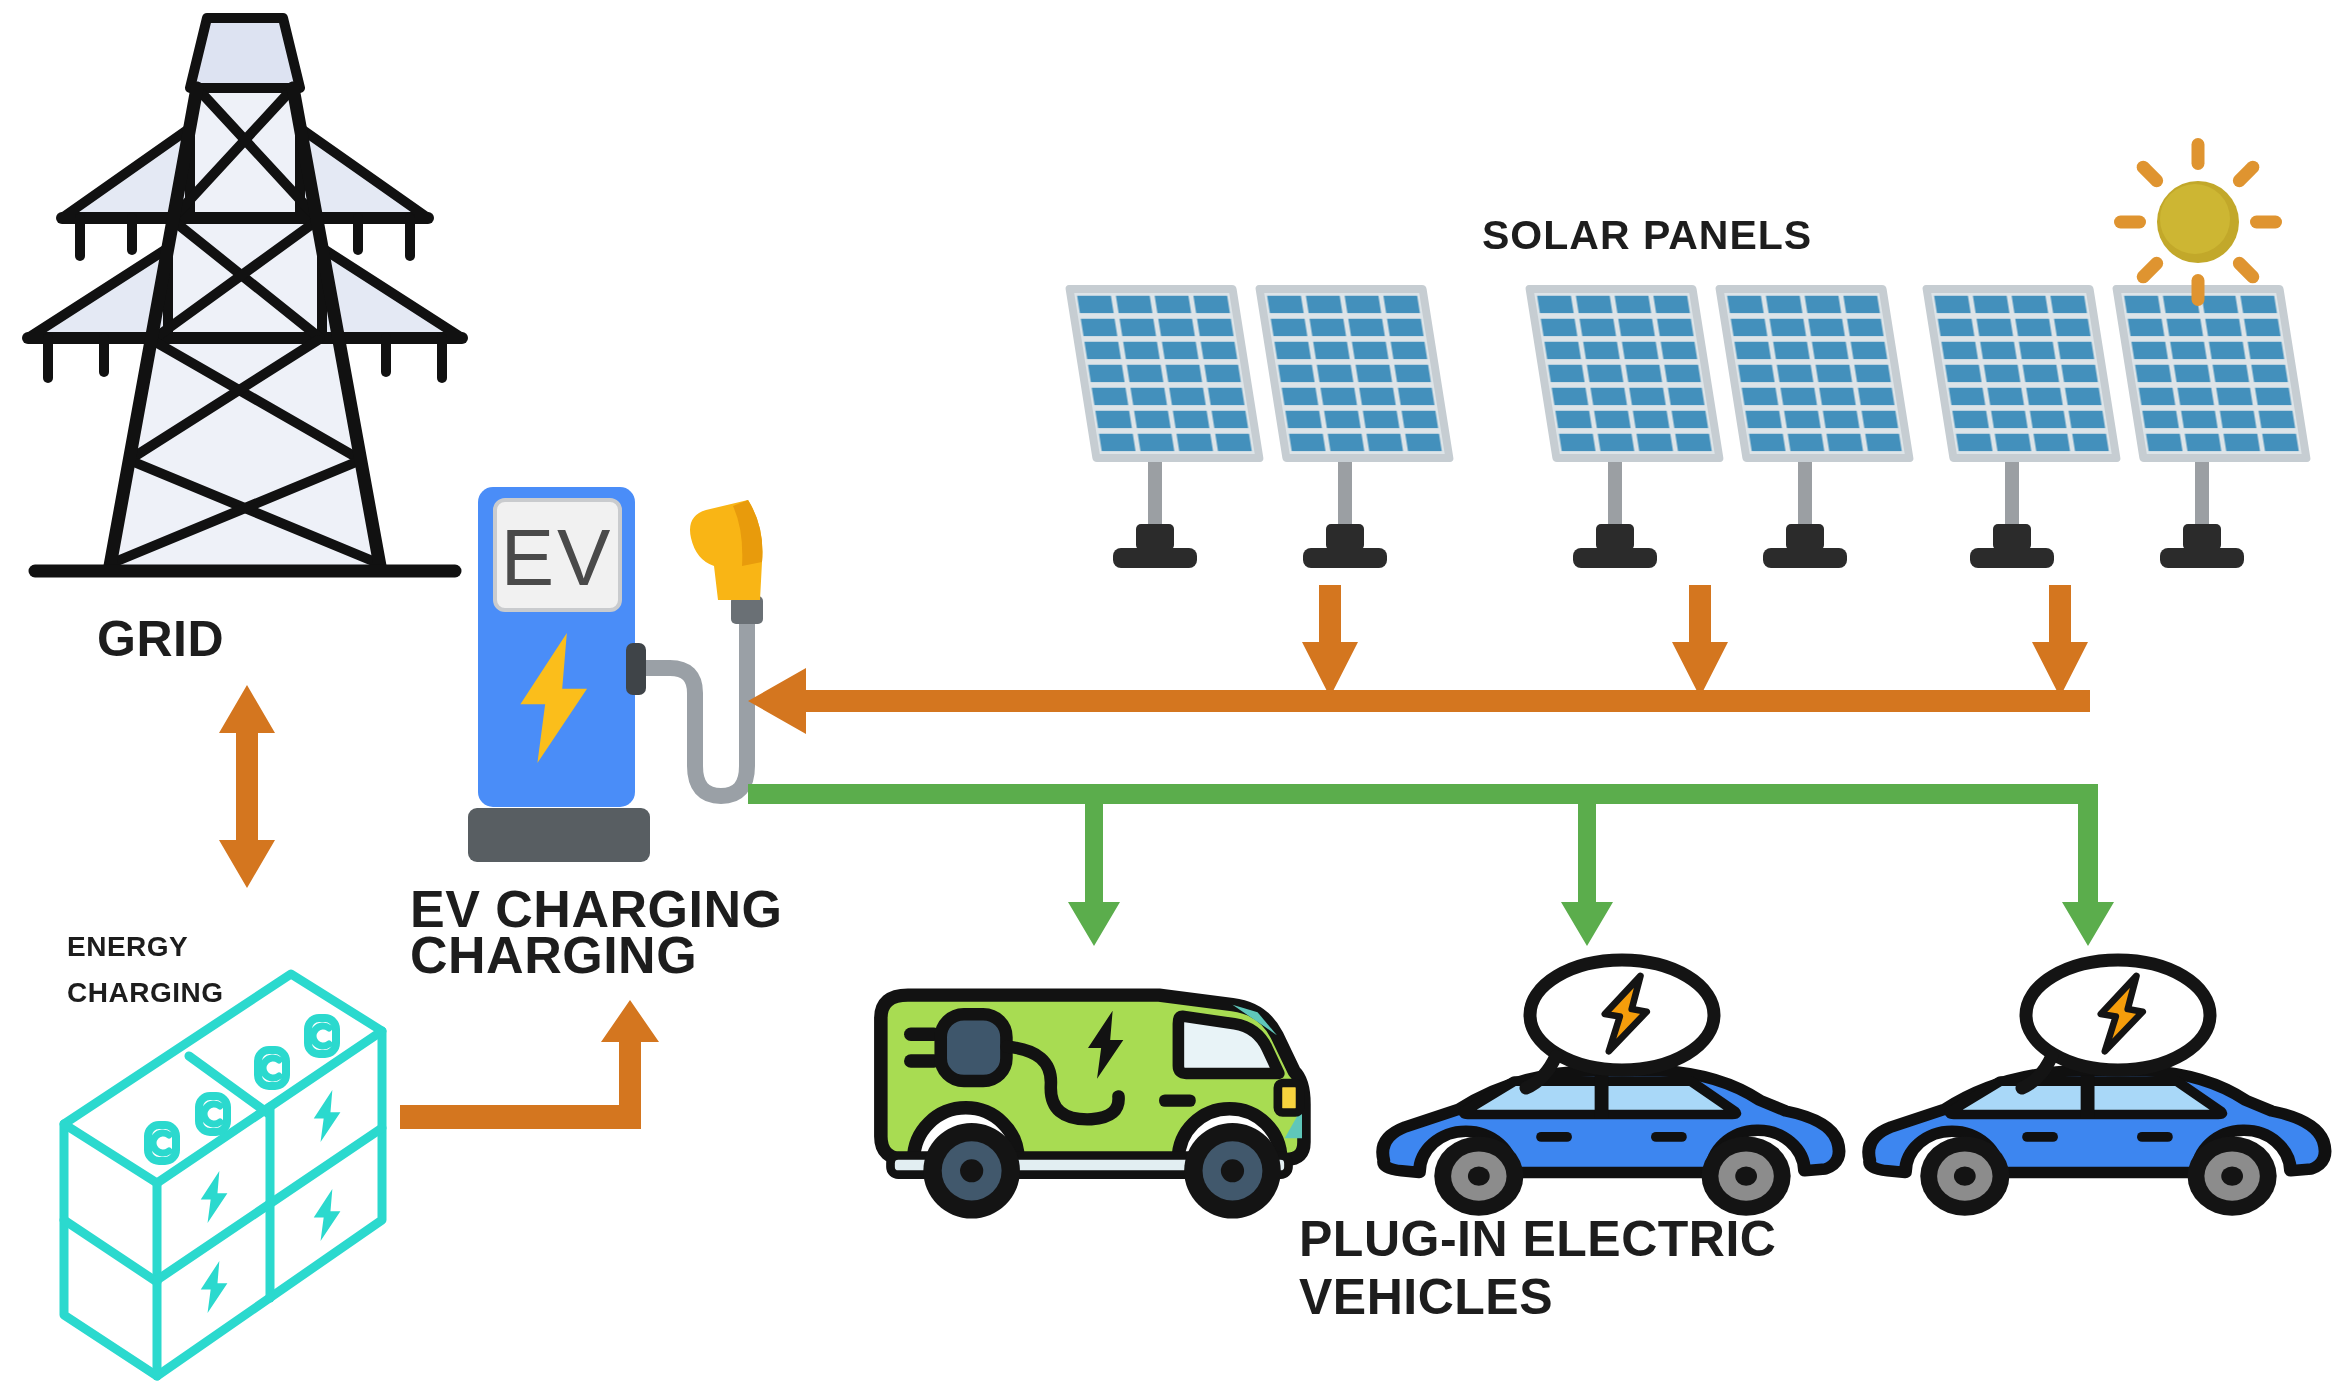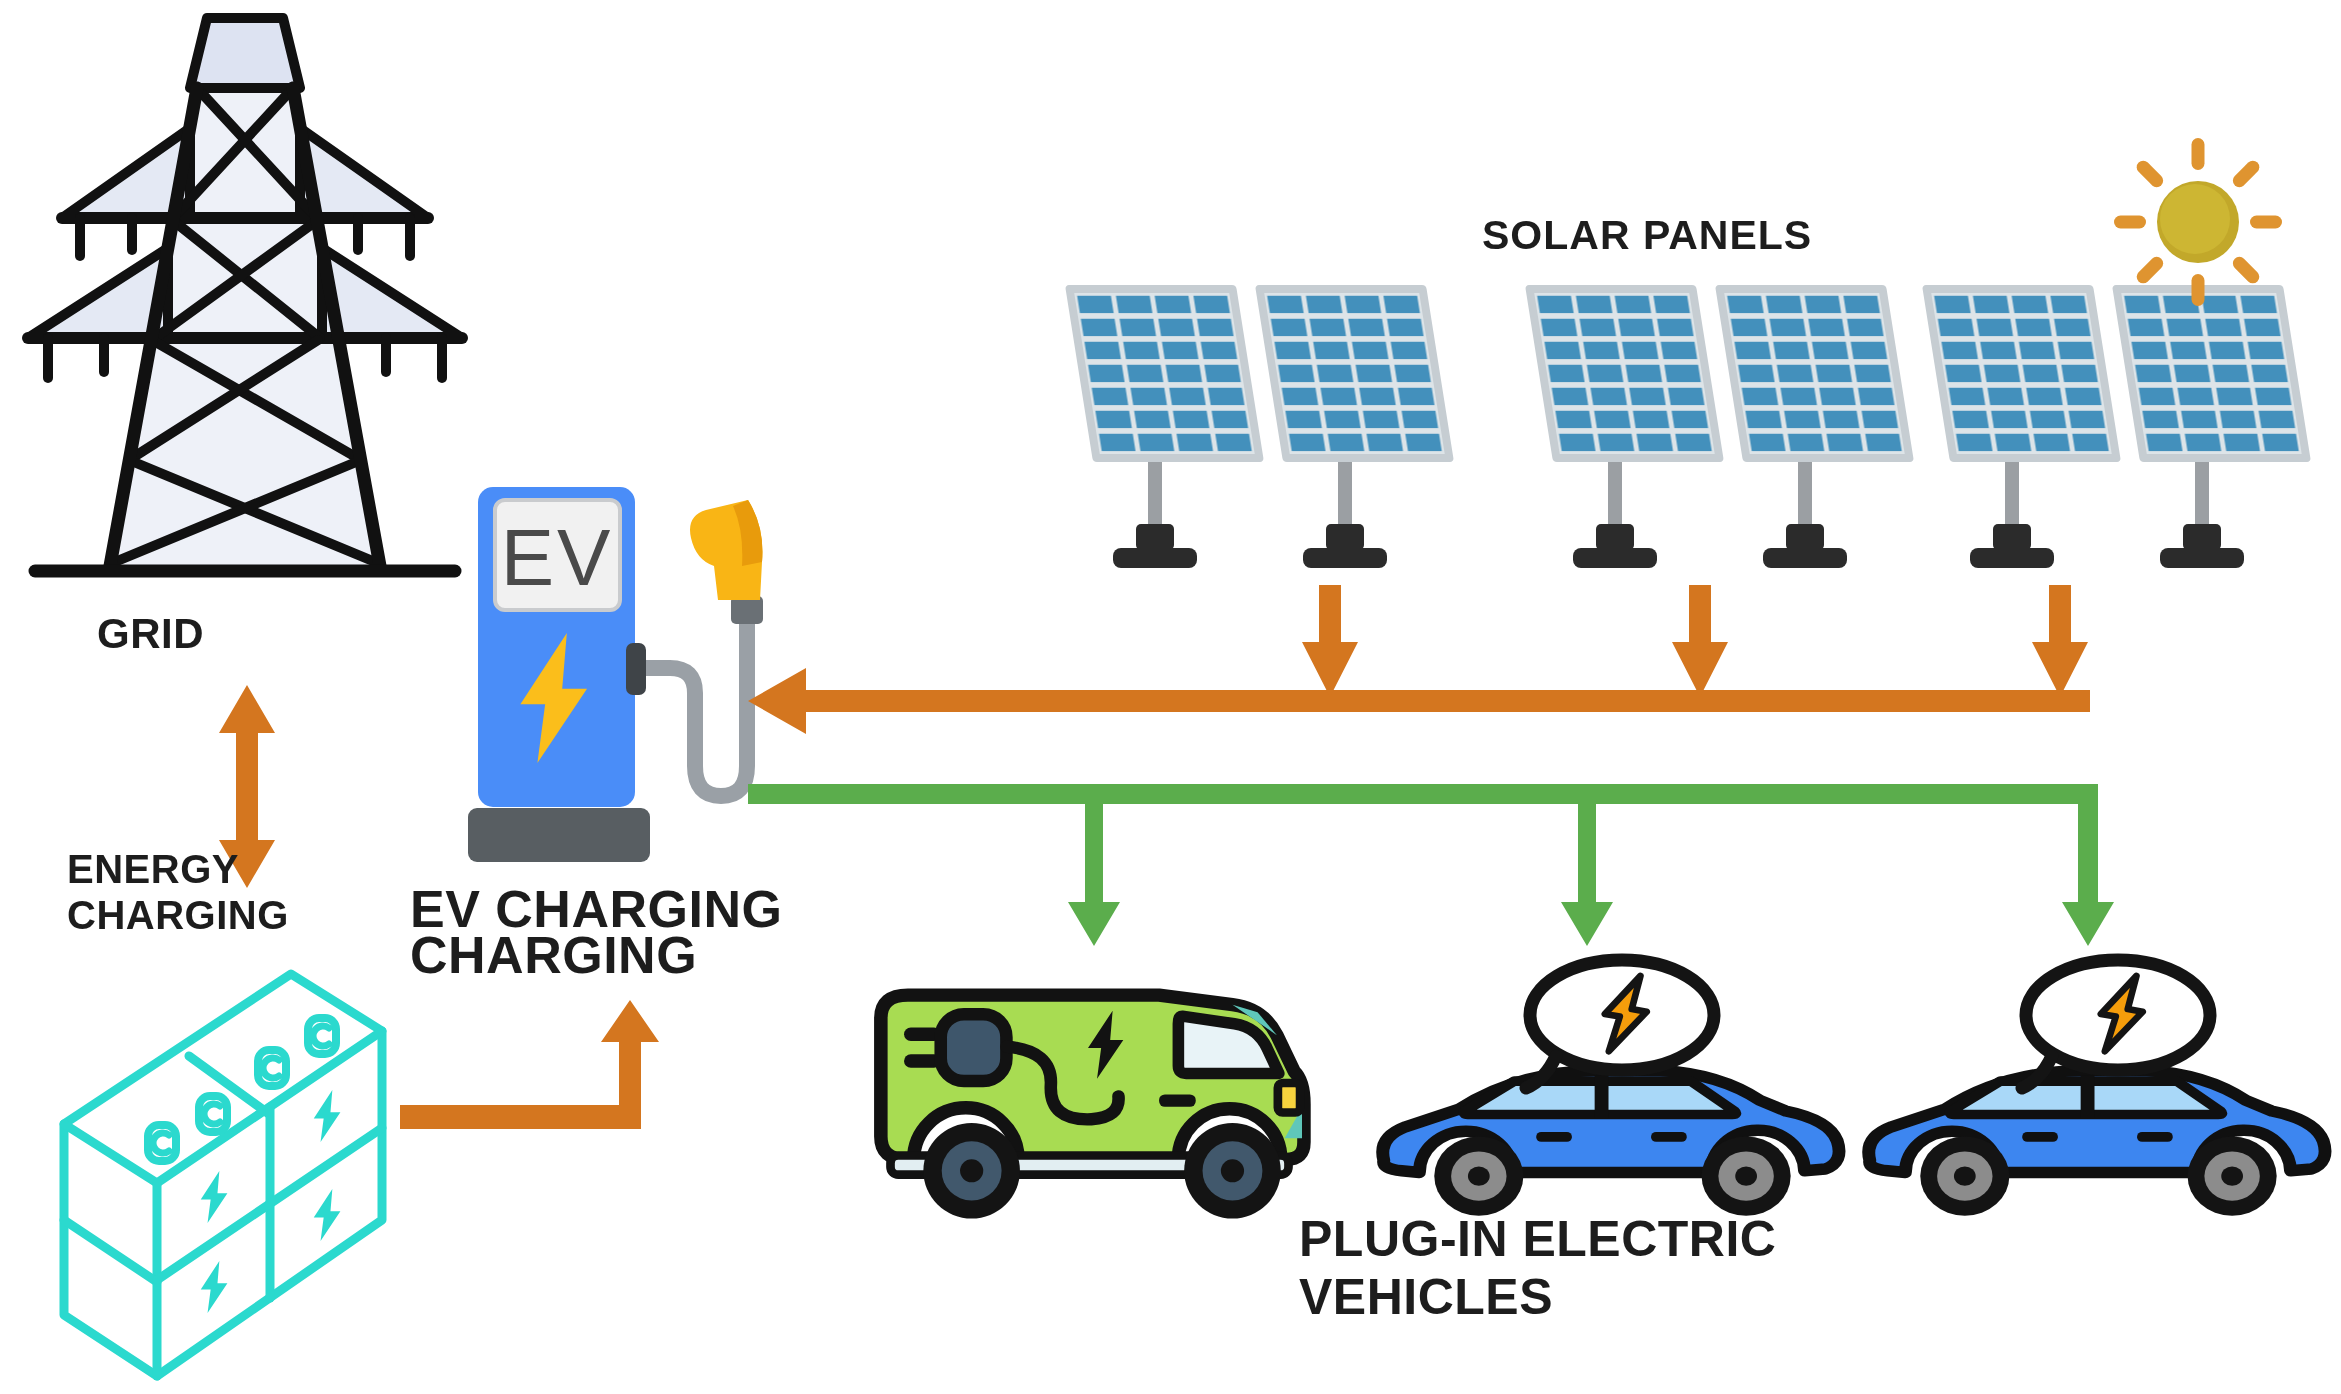--- a/index.html
+++ b/index.html
@@ -5,22 +5,22 @@
   html,body{margin:0;padding:0;}
   body{
     width:2341px;height:1394px;position:relative;background:#ffffff;
     font-family:"Liberation Sans",sans-serif;overflow:hidden;
   }
   .stage{position:absolute;left:0;top:0;width:2341px;height:1394px;}
   .lbl{
     position:absolute;color:#1d1d1d;font-weight:700;
     letter-spacing:0.5px;white-space:pre-line;
   }
-  .lbl-grid{left:97px;top:610px;width:300px;font-size:42px;}
-  .lbl-storage{left:67px;top:846px;width:360px;font-size:40px;line-height:46px;}
+  .lbl-grid{left:97px;top:610px;width:300px;font-size:50px;}
+  .lbl-storage{left:67px;top:924px;width:360px;font-size:28px;line-height:46px;}
   .lbl-station{left:410px;top:886px;width:400px;font-size:52px;line-height:46px;}
   .lbl-solar{left:1482px;top:212px;width:400px;font-size:41px;letter-spacing:1px;}
   .lbl-pev{left:1299px;top:1210px;width:640px;font-size:50px;}
   svg text{font-family:"Liberation Sans",sans-serif;}
 </style>
 </head>
 <body>
 
 <svg class="stage" width="2341" height="1394" viewBox="0 0 2341 1394">
   <defs>

